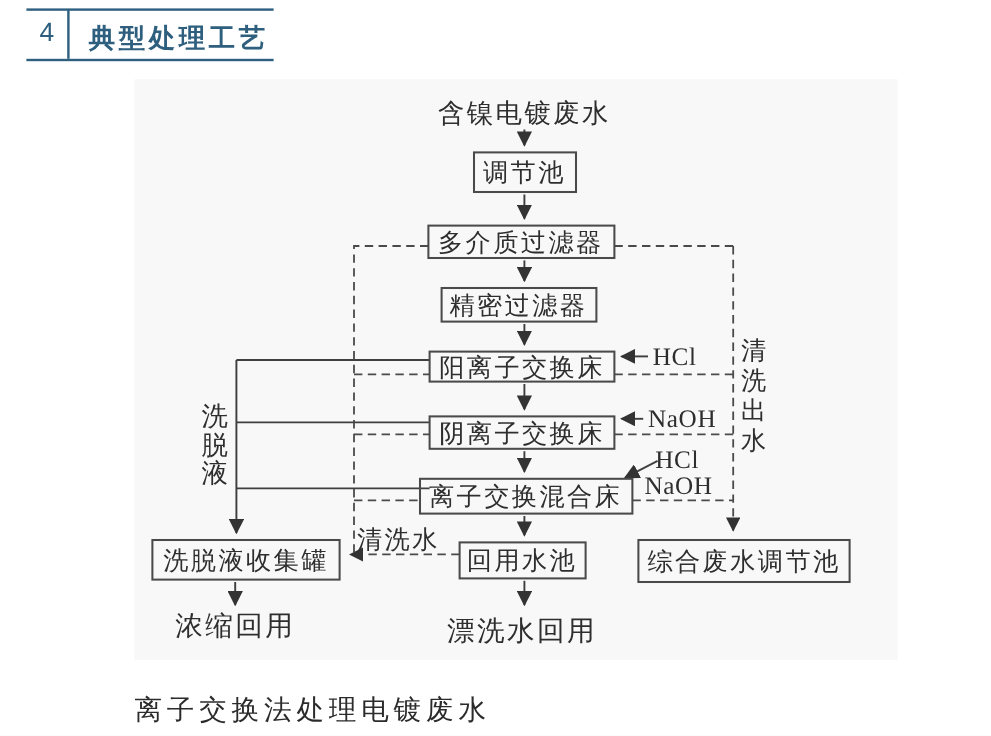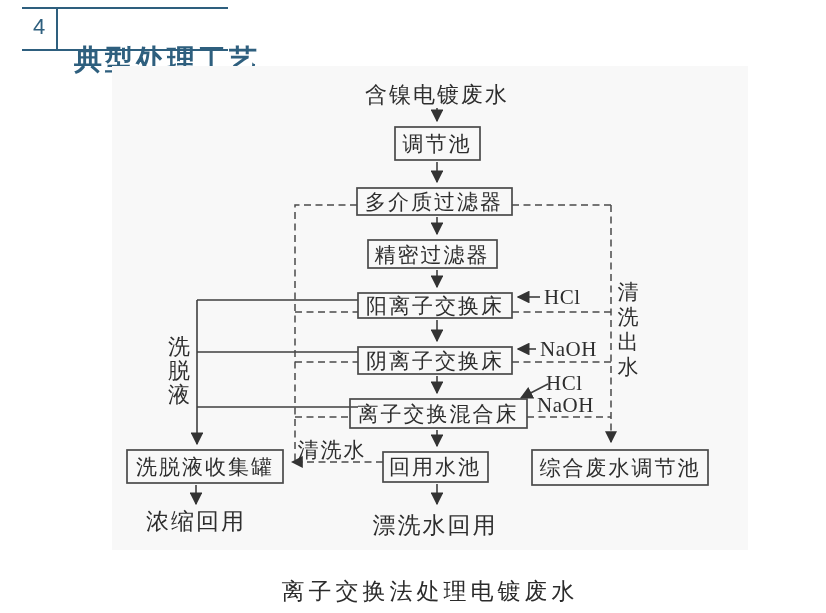--- a/index.html
+++ b/index.html
@@ -11,42 +11,41 @@
   .rule{position:absolute;background:#2e5f7e;}
   #rule-top{left:22px;top:7px;width:206px;height:2px;}
   #rule-bottom{left:22px;top:49px;width:206px;height:2px;}
   #v-divider{left:56px;top:8px;width:2px;height:41px;}
   #section-number{
     position:absolute;left:24px;top:14px;width:30px;text-align:center;
     font-size:22px;color:#2e5f7e;
   }
   #section-title{
     position:absolute;left:74px;top:17px;
-    font-size:28px;font-weight:bold;color:#2e5f7e;letter-spacing:3px;
+    font-size:22px;font-weight:bold;color:#2e5f7e;letter-spacing:3px;
     font-family:"Liberation Sans",sans-serif;
-    margin-top:24px;
   }
   
   #diagram-panel{
     position:absolute;left:112px;top:66px;width:636px;height:484px;
     background:#f8f8f8;
     text-align:center;
   }
   #flow-svg{position:absolute;left:0;top:0;}
   #flow-svg text{
     fill:#2e2e2e;font-family:"Liberation Serif","DejaVu Serif",serif;
     letter-spacing:2px;
   }
   #flow-svg text.latin{letter-spacing:0.5px;}
   #flow-svg rect{fill:none;stroke:#4a4a4a;stroke-width:1.7px;}
   .sline{stroke:#3f3f3f;stroke-width:1.6px;fill:none;}
   .dline{stroke:#4a4a4a;stroke-width:1.5px;fill:none;stroke-dasharray:7 4.5;}
   
   #caption{
-    position:absolute;left:112px;top:576px;width:636px;text-align:center;
+    position:absolute;left:112px;top:576px;width:636px;text-align:left;
     font-size:23px;letter-spacing:4px;color:#2b2b2b;
     font-family:"Liberation Serif","DejaVu Serif",serif;
   }
 </style>
 </head>
 <body>
 
 <div class="rule" id="rule-top"></div>
 <div id="section-number">4</div>
 <div class="rule" id="v-divider"></div>

